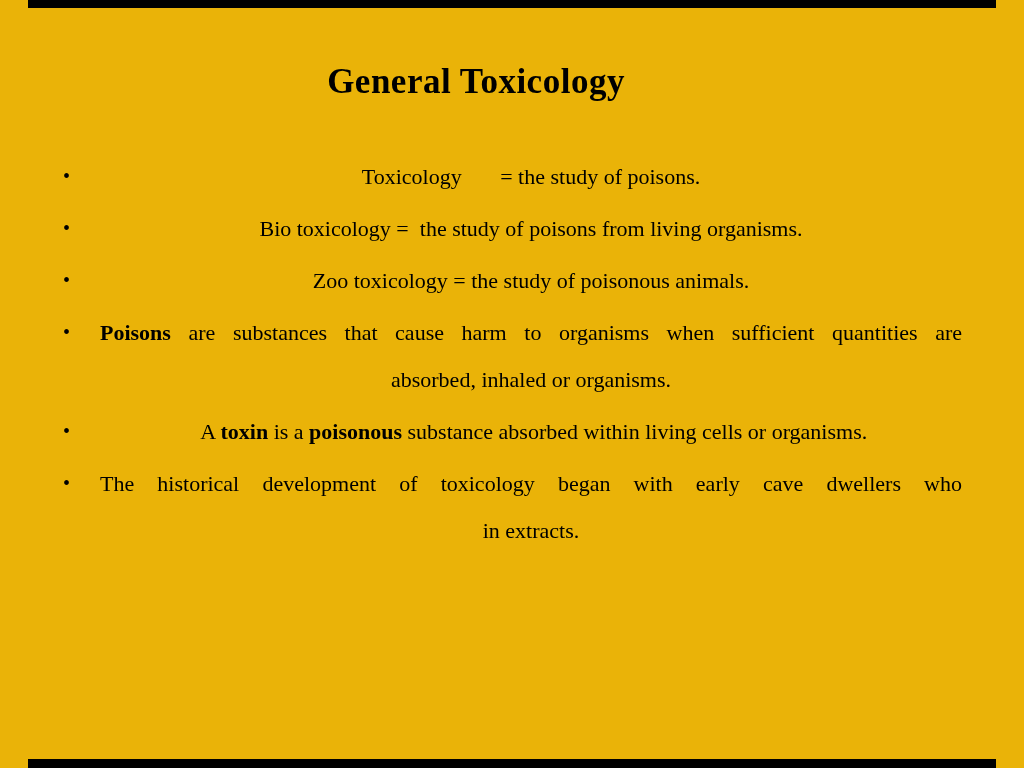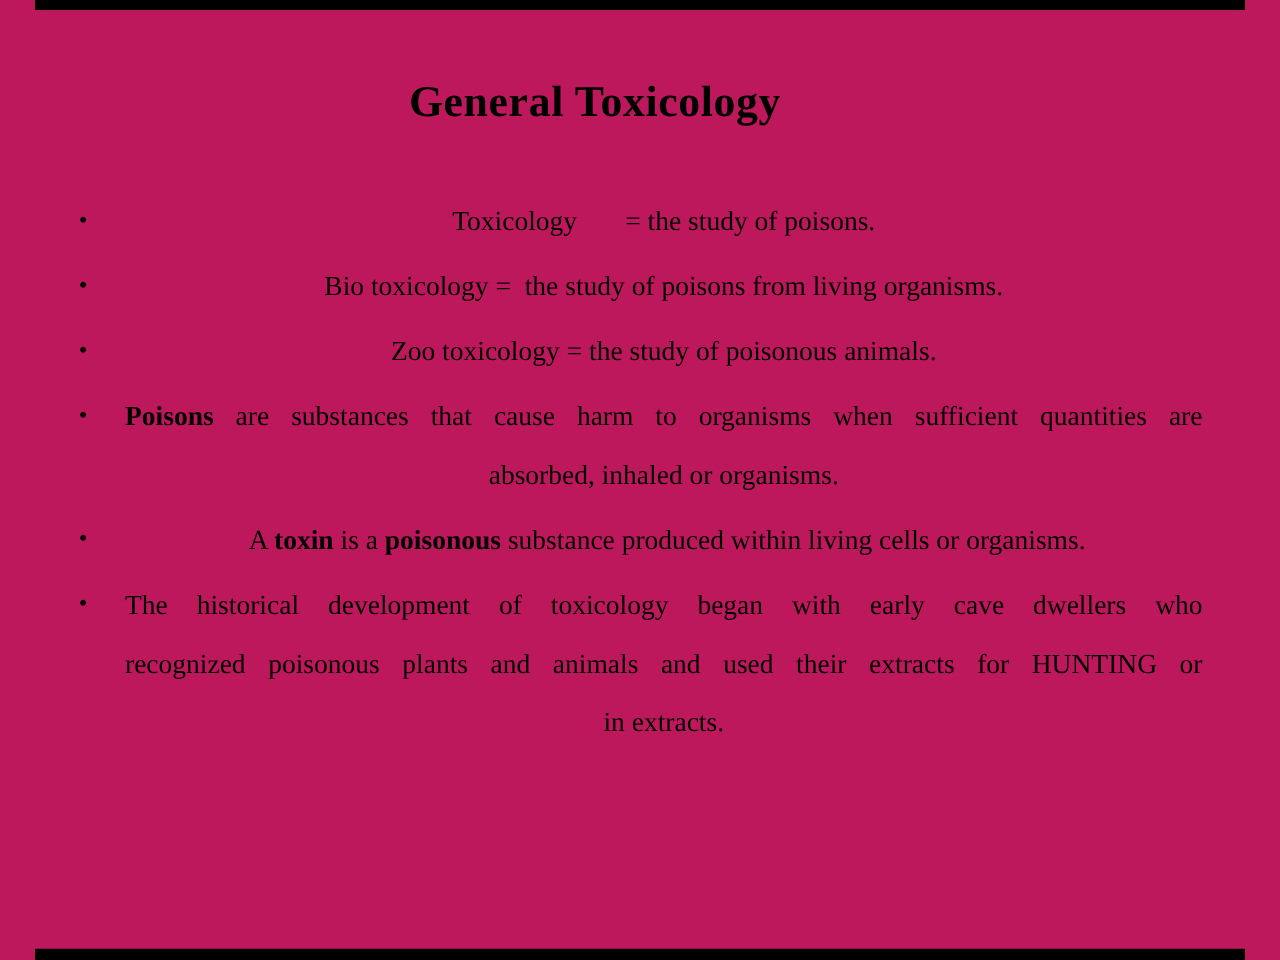--- a/index.html
+++ b/index.html
@@ -4,21 +4,21 @@
 <style>
   html, body {
     margin: 0;
     padding: 0;
     background: #ffffff;
   }
   .slide {
     position: relative;
     width: 1024px;
     height: 768px;
-    background: #be185d;
+    background: #eab308;
     overflow: hidden;
     font-family: "Liberation Serif", "DejaVu Serif", serif;
     color: #000000;
   }
   .edge-bar {
     position: absolute;
     left: 28px;
     width: 968px;
     background: #000000;
   }
@@ -88,23 +88,22 @@
         <span class="marker">•</span>
         <div class="line"><span class="seg">Zoo toxicology = the study of poisonous animals.</span></div>
       </li>
       <li>
         <span class="marker">•</span>
         <div class="line fill"><span class="seg bold">Poisons</span><span class="seg"> are substances that cause harm to organisms when sufficient quantities are</span></div>
         <div class="line"><span class="seg">absorbed, inhaled or organisms.</span></div>
       </li>
       <li>
         <span class="marker">•</span>
-        <div class="line"><span class="seg">&nbsp;A </span><span class="seg bold">toxin</span><span class="seg"> is a </span><span class="seg bold">poisonous</span><span class="seg"> substance produced within living cells or organisms.</span></div>
+        <div class="line"><span class="seg">&nbsp;A </span><span class="seg bold">toxin</span><span class="seg"> is a </span><span class="seg bold">poisonous</span><span class="seg"> substance absorbed within living cells or organisms.</span></div>
       </li>
       <li>
         <span class="marker">•</span>
         <div class="line fill"><span class="seg">The historical development of toxicology began with early cave dwellers who</span></div>
-        <div class="line fill"><span class="seg">recognized poisonous plants and animals and used their extracts for HUNTING or</span></div>
         <div class="line"><span class="seg">in extracts.</span></div>
       </li>
     </ul>
   <div class="edge-bar bottom"></div>
 </div>
 
 </body></html>

